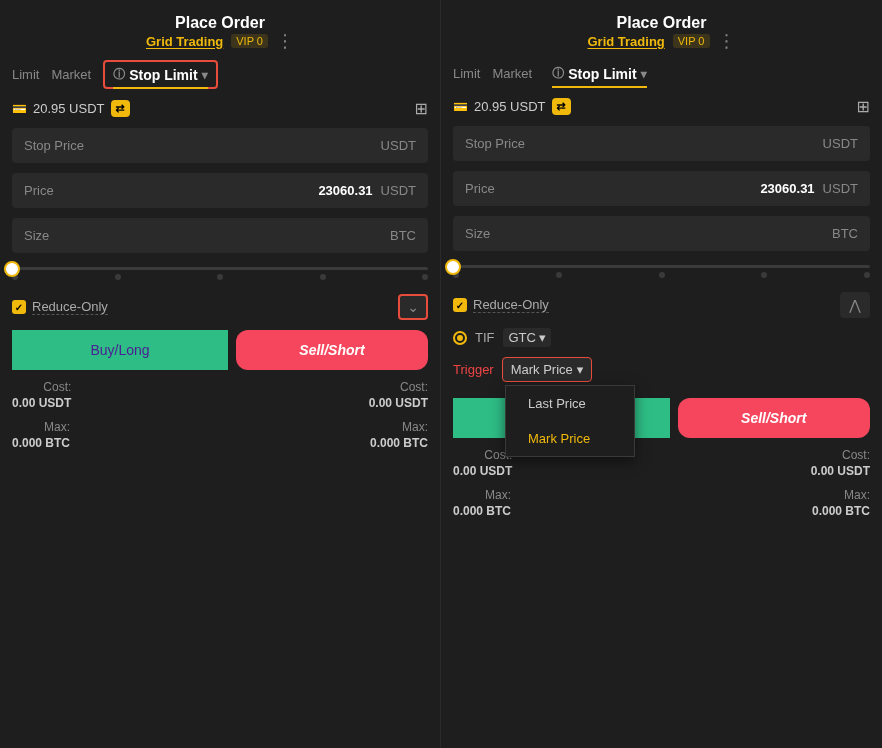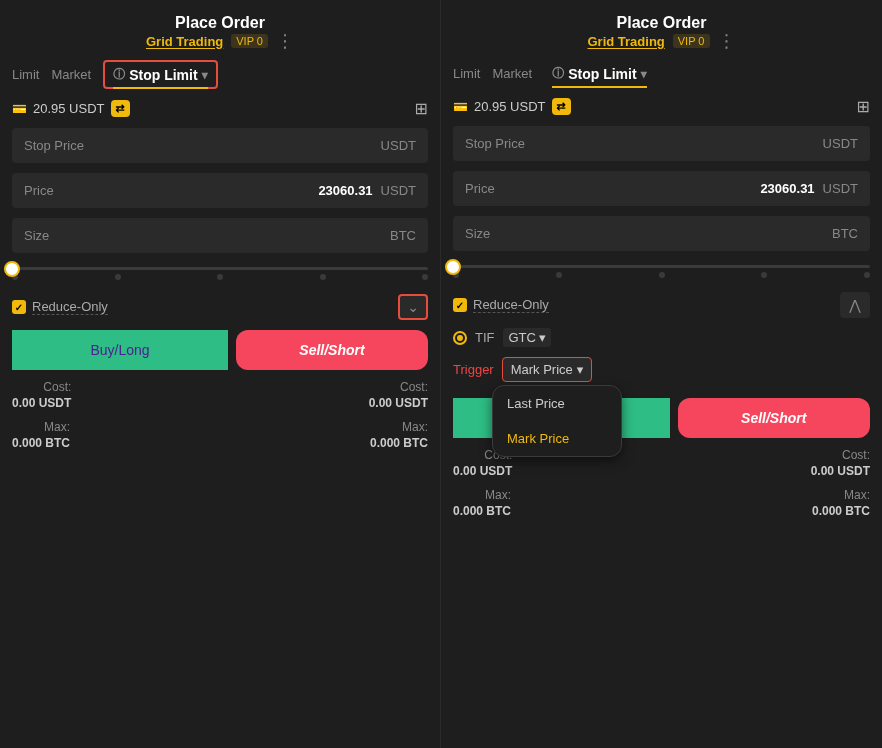--- a/index.html
+++ b/index.html
@@ -304,27 +304,28 @@
       border: 1px solid #e74c3c;
       border-radius: 4px;
       padding: 4px 8px;
       cursor: pointer;
       color: #ccc;
       font-size: 13px;
     }
     .trigger-dropdown {
       position: absolute;
       top: 28px;
-      left: 39px;
+      left: 52px;
       background: #1e1e1e;
       border: 1px solid #3a3a3a;
-      border-radius: 12px;
+      border-radius: 0;
       min-width: 130px;
       z-index: 10;
       box-shadow: 0 4px 12px rgba(0,0,0,0.5);
+      padding-left: 8px;
     }
     .trigger-option {
       padding: 10px 14px;
       font-size: 13px;
       color: #ccc;
       cursor: pointer;
     }
     .trigger-option.selected {
       color: #f0b90b;
     }

